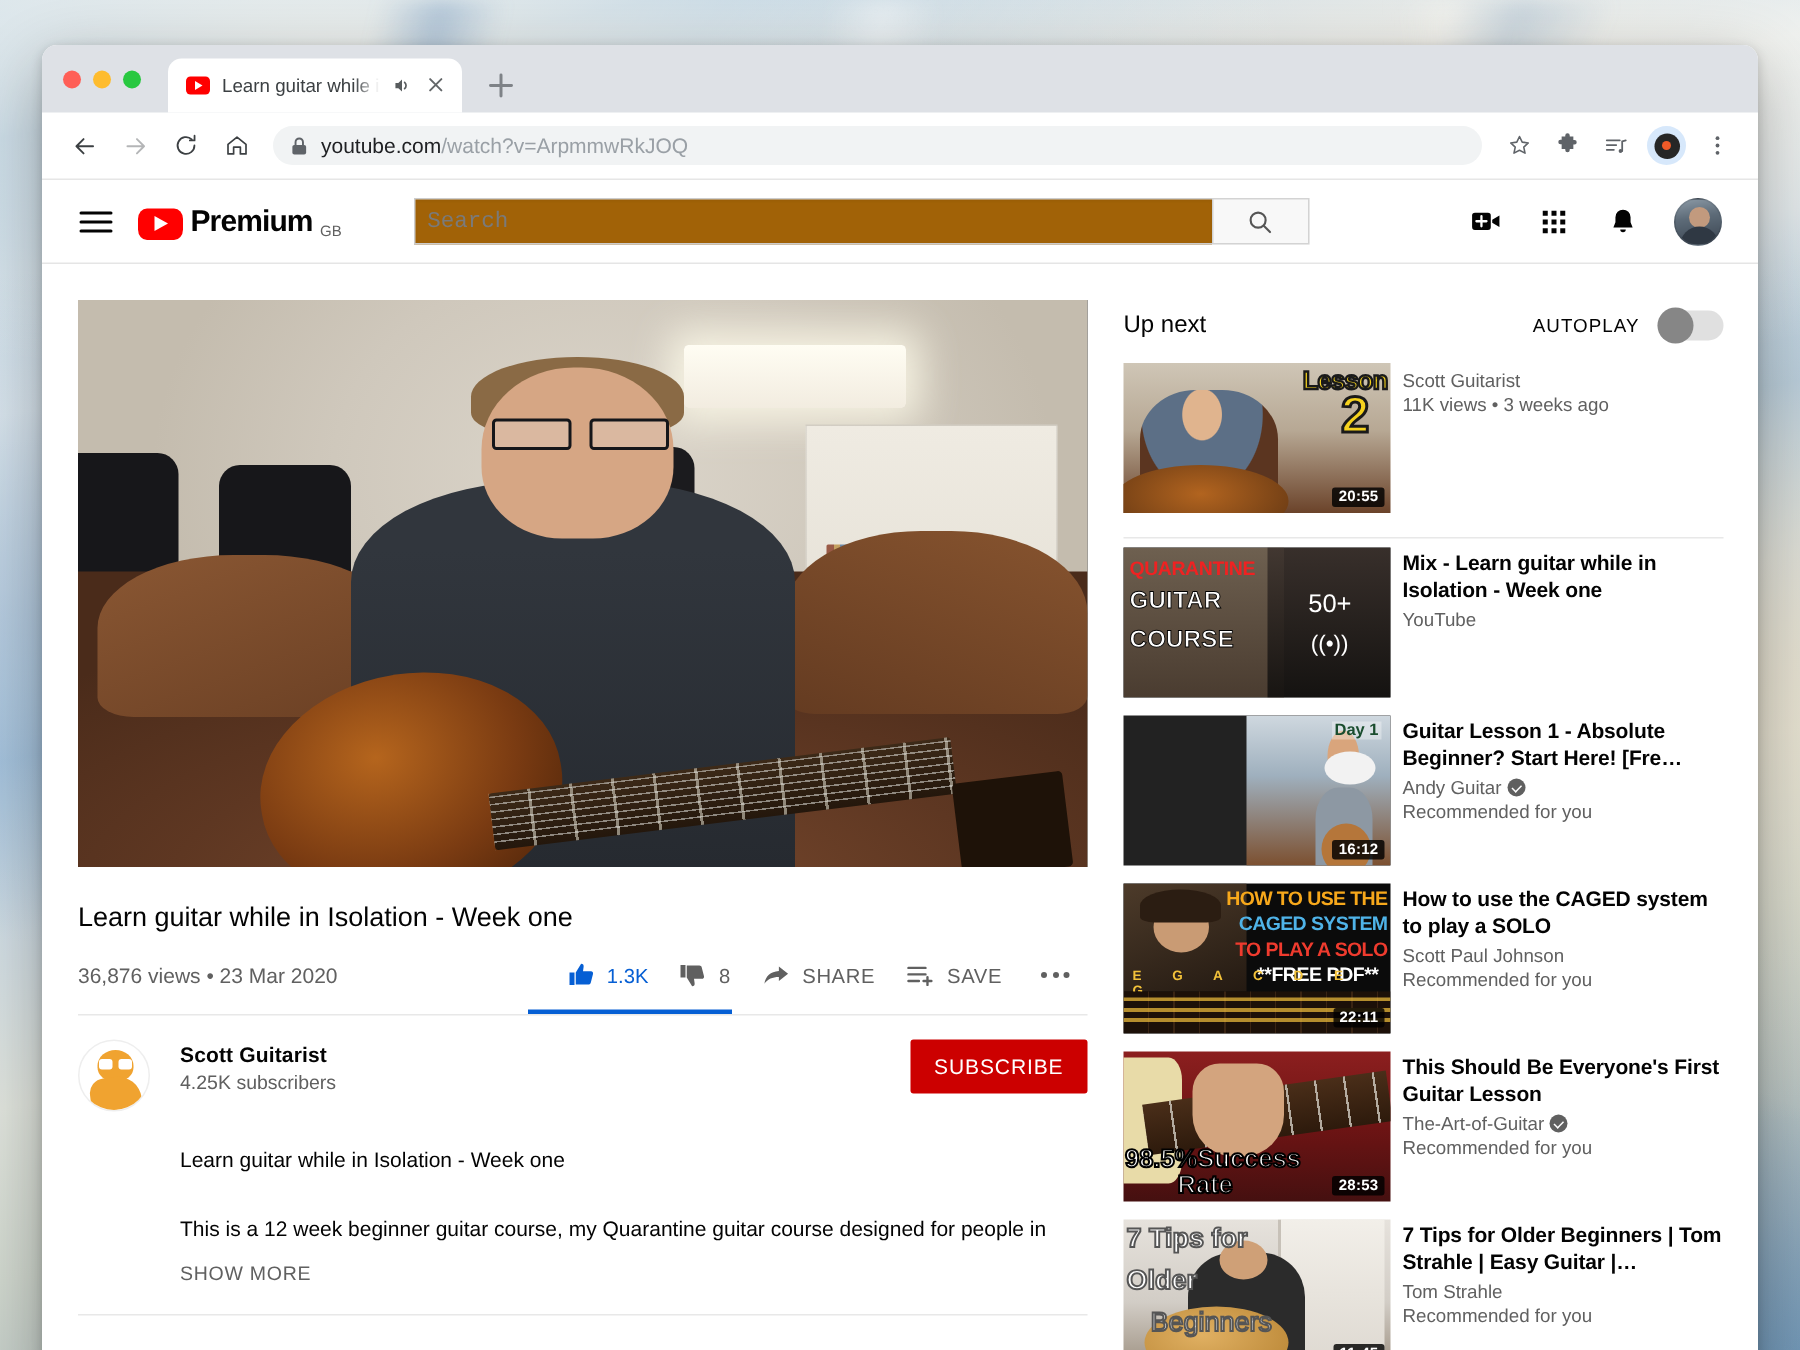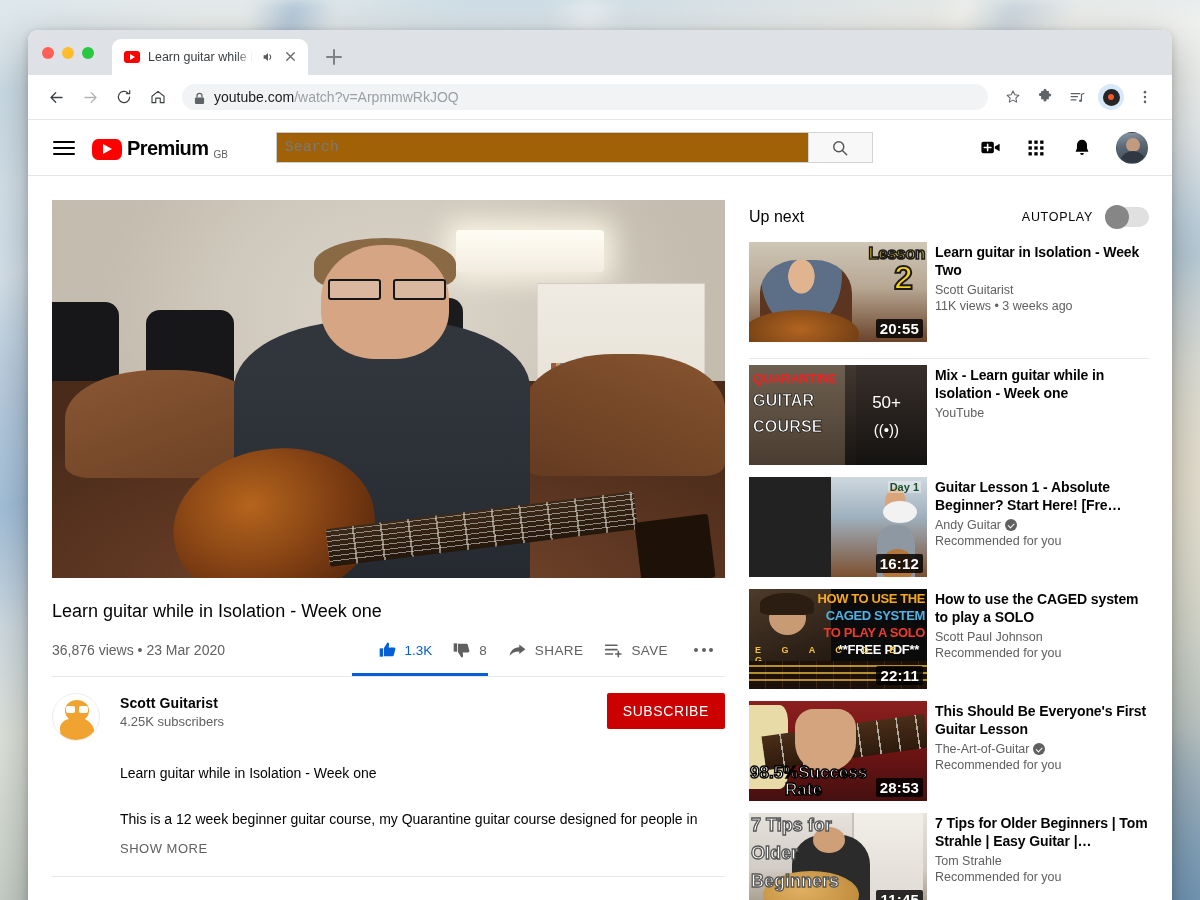--- a/index.html
+++ b/index.html
@@ -402,21 +402,21 @@
   .sugg:first-of-type { padding-top: 12px; }
 
   .thumb {
     width: 178px; height: 100px; flex: 0 0 auto;
     position: relative; overflow: hidden;
     background: #222;
   }
   .thumb .dur {
     position: absolute; right: 4px; bottom: 4px;
     background: rgba(0,0,0,.82); color: #fff;
-    font-size: 15px; font-weight: 600;
+    font-size: 10px; font-weight: 600;
     padding: 1px 4px; border-radius: 2px;
     letter-spacing: .2px; z-index: 9;
   }
   .sg-txt { padding-top: 1px; min-width: 0; }
   .sg-title {
     font-size: 14px; font-weight: 700; color: #030303;
     line-height: 18px; letter-spacing: -.1px;
   }
   .sg-chan {
     font-size: 12.5px; color: #606060; margin-top: 4px;
@@ -524,21 +524,21 @@
   .th-first .t1 { position:absolute; left:1px; bottom:18px; font-size:17px; font-weight:900; color:#fff; -webkit-text-stroke:1.4px #000; }
   .th-first .t2 { position:absolute; left:36px; bottom:1px; font-size:17px; font-weight:900; color:#fff; -webkit-text-stroke:1.4px #000; }
 
   .th-tips { background: linear-gradient(180deg,#e6e2dc 0%, #d2cdc6 55%, #9c8f7f 100%); }
   .th-tips .door { position:absolute; right:2%; top:0; width:40%; height:100%; background: linear-gradient(180deg,#f2efe9,#ddd8d0); border-left:2px solid #c7c1b8; }
   .th-tips .man  { position:absolute; left:24%; top:22%; width:44%; height:78%; background:#2b2b2b; border-radius:38% 38% 0 0; }
   .th-tips .hd   { position:absolute; left:36%; top:14%; width:18%; height:26%; background:#cfa077; border-radius:50%; }
   .th-tips .gtr  { position:absolute; left:8%; bottom:-6%; width:54%; height:48%; background: radial-gradient(ellipse at 40% 40%,#e0b062,#b4802f); border-radius:50%; }
   .th-tips .w1 { position:absolute; left:2px; top:2px;  font-size:18px; font-weight:900; color:#fff; -webkit-text-stroke:1.3px #555; }
   .th-tips .w2 { position:absolute; left:2px; top:30px; font-size:18px; font-weight:900; color:#fff; -webkit-text-stroke:1.3px #555; }
-  .th-tips .w3 { position:absolute; left:2px; top:58px; font-size:18px; font-weight:700; color:#fff; -webkit-text-stroke:1.3px #555; }
+  .th-tips .w3 { position:absolute; left:18px; top:58px; font-size:18px; font-weight:400; color:#fff; -webkit-text-stroke:1.3px #555; }
 </style>
 </head>
 <body>
 
 <div id="desktop"></div>
 
 <div id="browser">
 
   <div class="tabstrip">
     <div class="traffic">
@@ -811,21 +811,20 @@
           </span>
         </div>
 
         <div class="up-first">
           <span class="thumb th-w1">
             <span class="ls">Lesson</span>
             <span class="n2">2</span>
             <span class="dur">20:55</span>
           </span>
           <span class="sg-txt">
-            <div class="sg-title">Learn guitar in Isolation - Week Two</div>
             <div class="sg-chan">
                 <span>Scott Guitarist</span>
               </div>
             <div class="sg-meta">11K views • 3 weeks ago</div>
           </span>
         </div>
 
         <div class="sugg">
           <span class="thumb th-mix">
             <span class="qa"></span>

